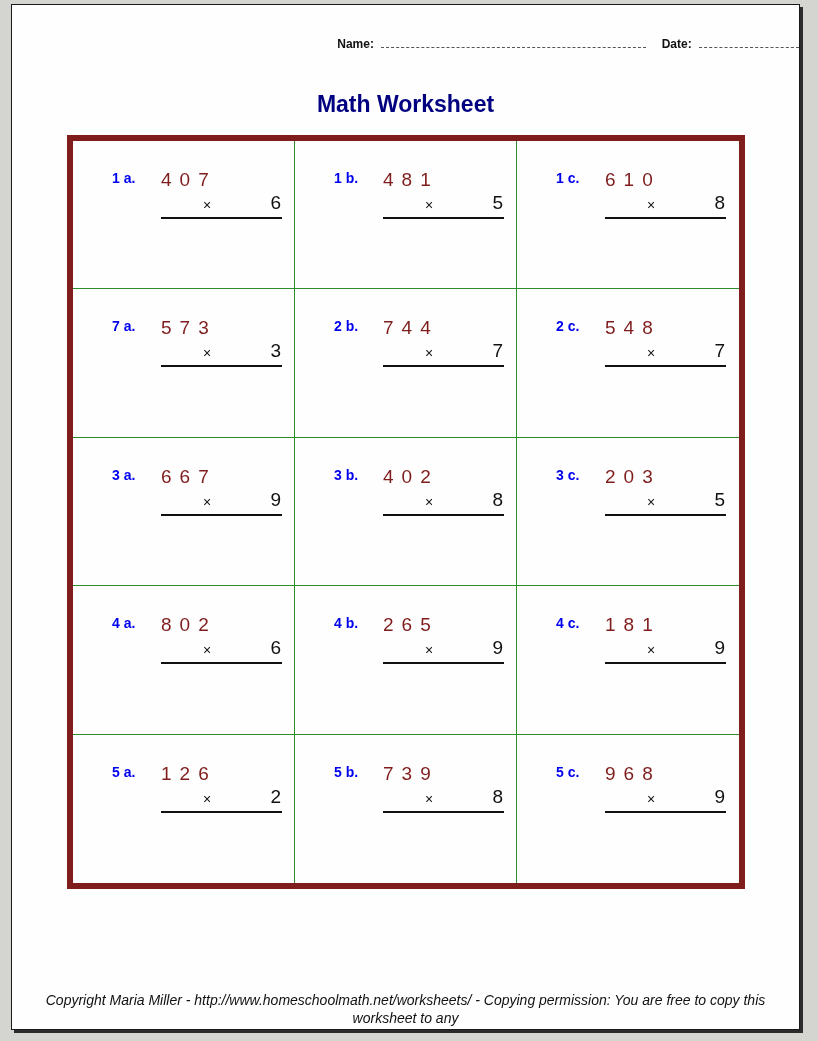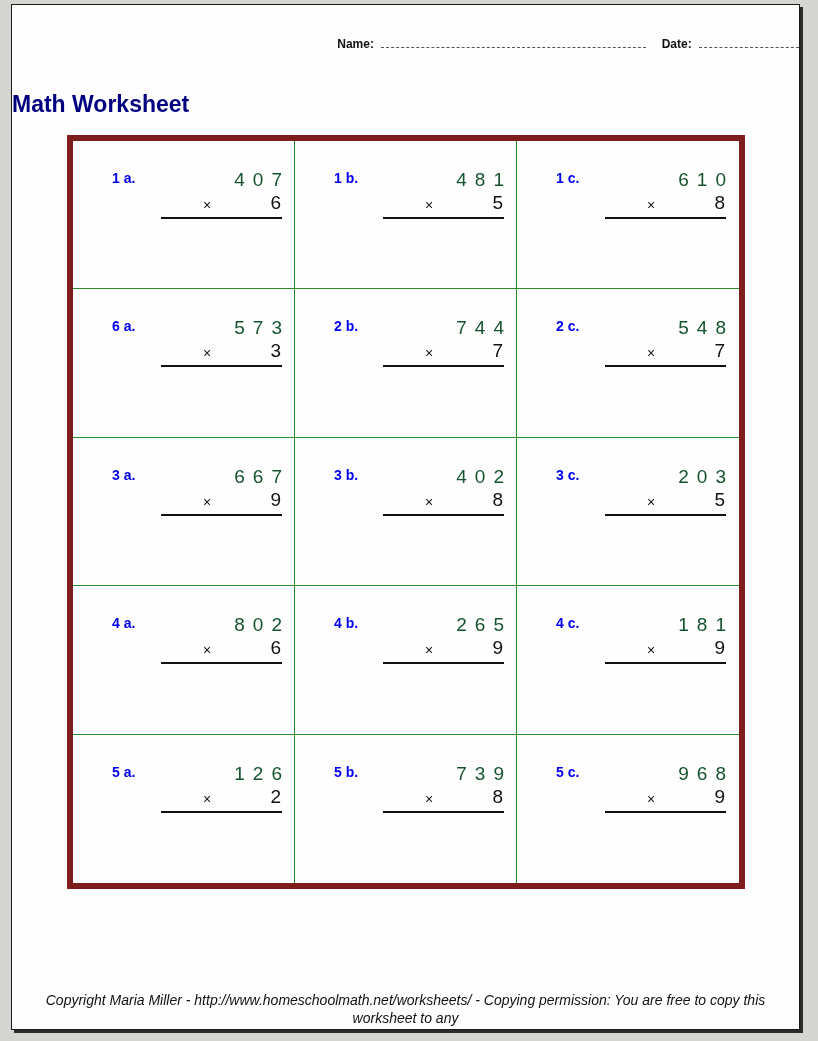--- a/index.html
+++ b/index.html
@@ -32,21 +32,21 @@
       border-bottom: 1px dashed #555;
       height: 11px;
       vertical-align: baseline;
       margin-left: 4px;
     }
     .name-blank { width: 265px; margin-right: 12px; }
     .date-blank { width: 100px; }
     .title {
       position: absolute;
       top: 86px; left: 0; right: 0;
-      text-align: left;
+      text-align: center;
       font-size: 23px;
       font-weight: bold;
       color: #000080;
     }
     .grid {
       position: absolute;
       left: 55px; top: 130px;
       width: 678px; height: 754px;
       display: grid;
       grid-template-columns: repeat(3, 1fr);
@@ -68,25 +68,24 @@
       font-size: 14px;
       font-weight: bold;
       color: #0000ee;
     }
     .problem {
       position: absolute;
       left: 88px; top: 28px;
       width: 121px;
     }
     .top-num {
-      text-align: right;
       font-size: 19px;
       letter-spacing: 8px;
       margin-right: -8px;
-      color: #14532d;
+      color: #7f1d1d;
       line-height: 22px;
     }
     .bottom-row {
       position: relative;
       height: 26px;
       border-bottom: 2px solid #111;
     }
     .times {
       position: absolute;
       left: 42px; top: 6px;
@@ -151,21 +150,21 @@
     <div class="problem">
       <div class="top-num">610</div>
       <div class="bottom-row">
         <span class="times">×</span>
         <span class="bottom-num">8</span>
       </div>
     </div>
   </div>
 
   <div class="cell">
-    <div class="label">6 a.</div>
+    <div class="label">7 a.</div>
     <div class="problem">
       <div class="top-num">573</div>
       <div class="bottom-row">
         <span class="times">×</span>
         <span class="bottom-num">3</span>
       </div>
     </div>
   </div>
 
   <div class="cell">

